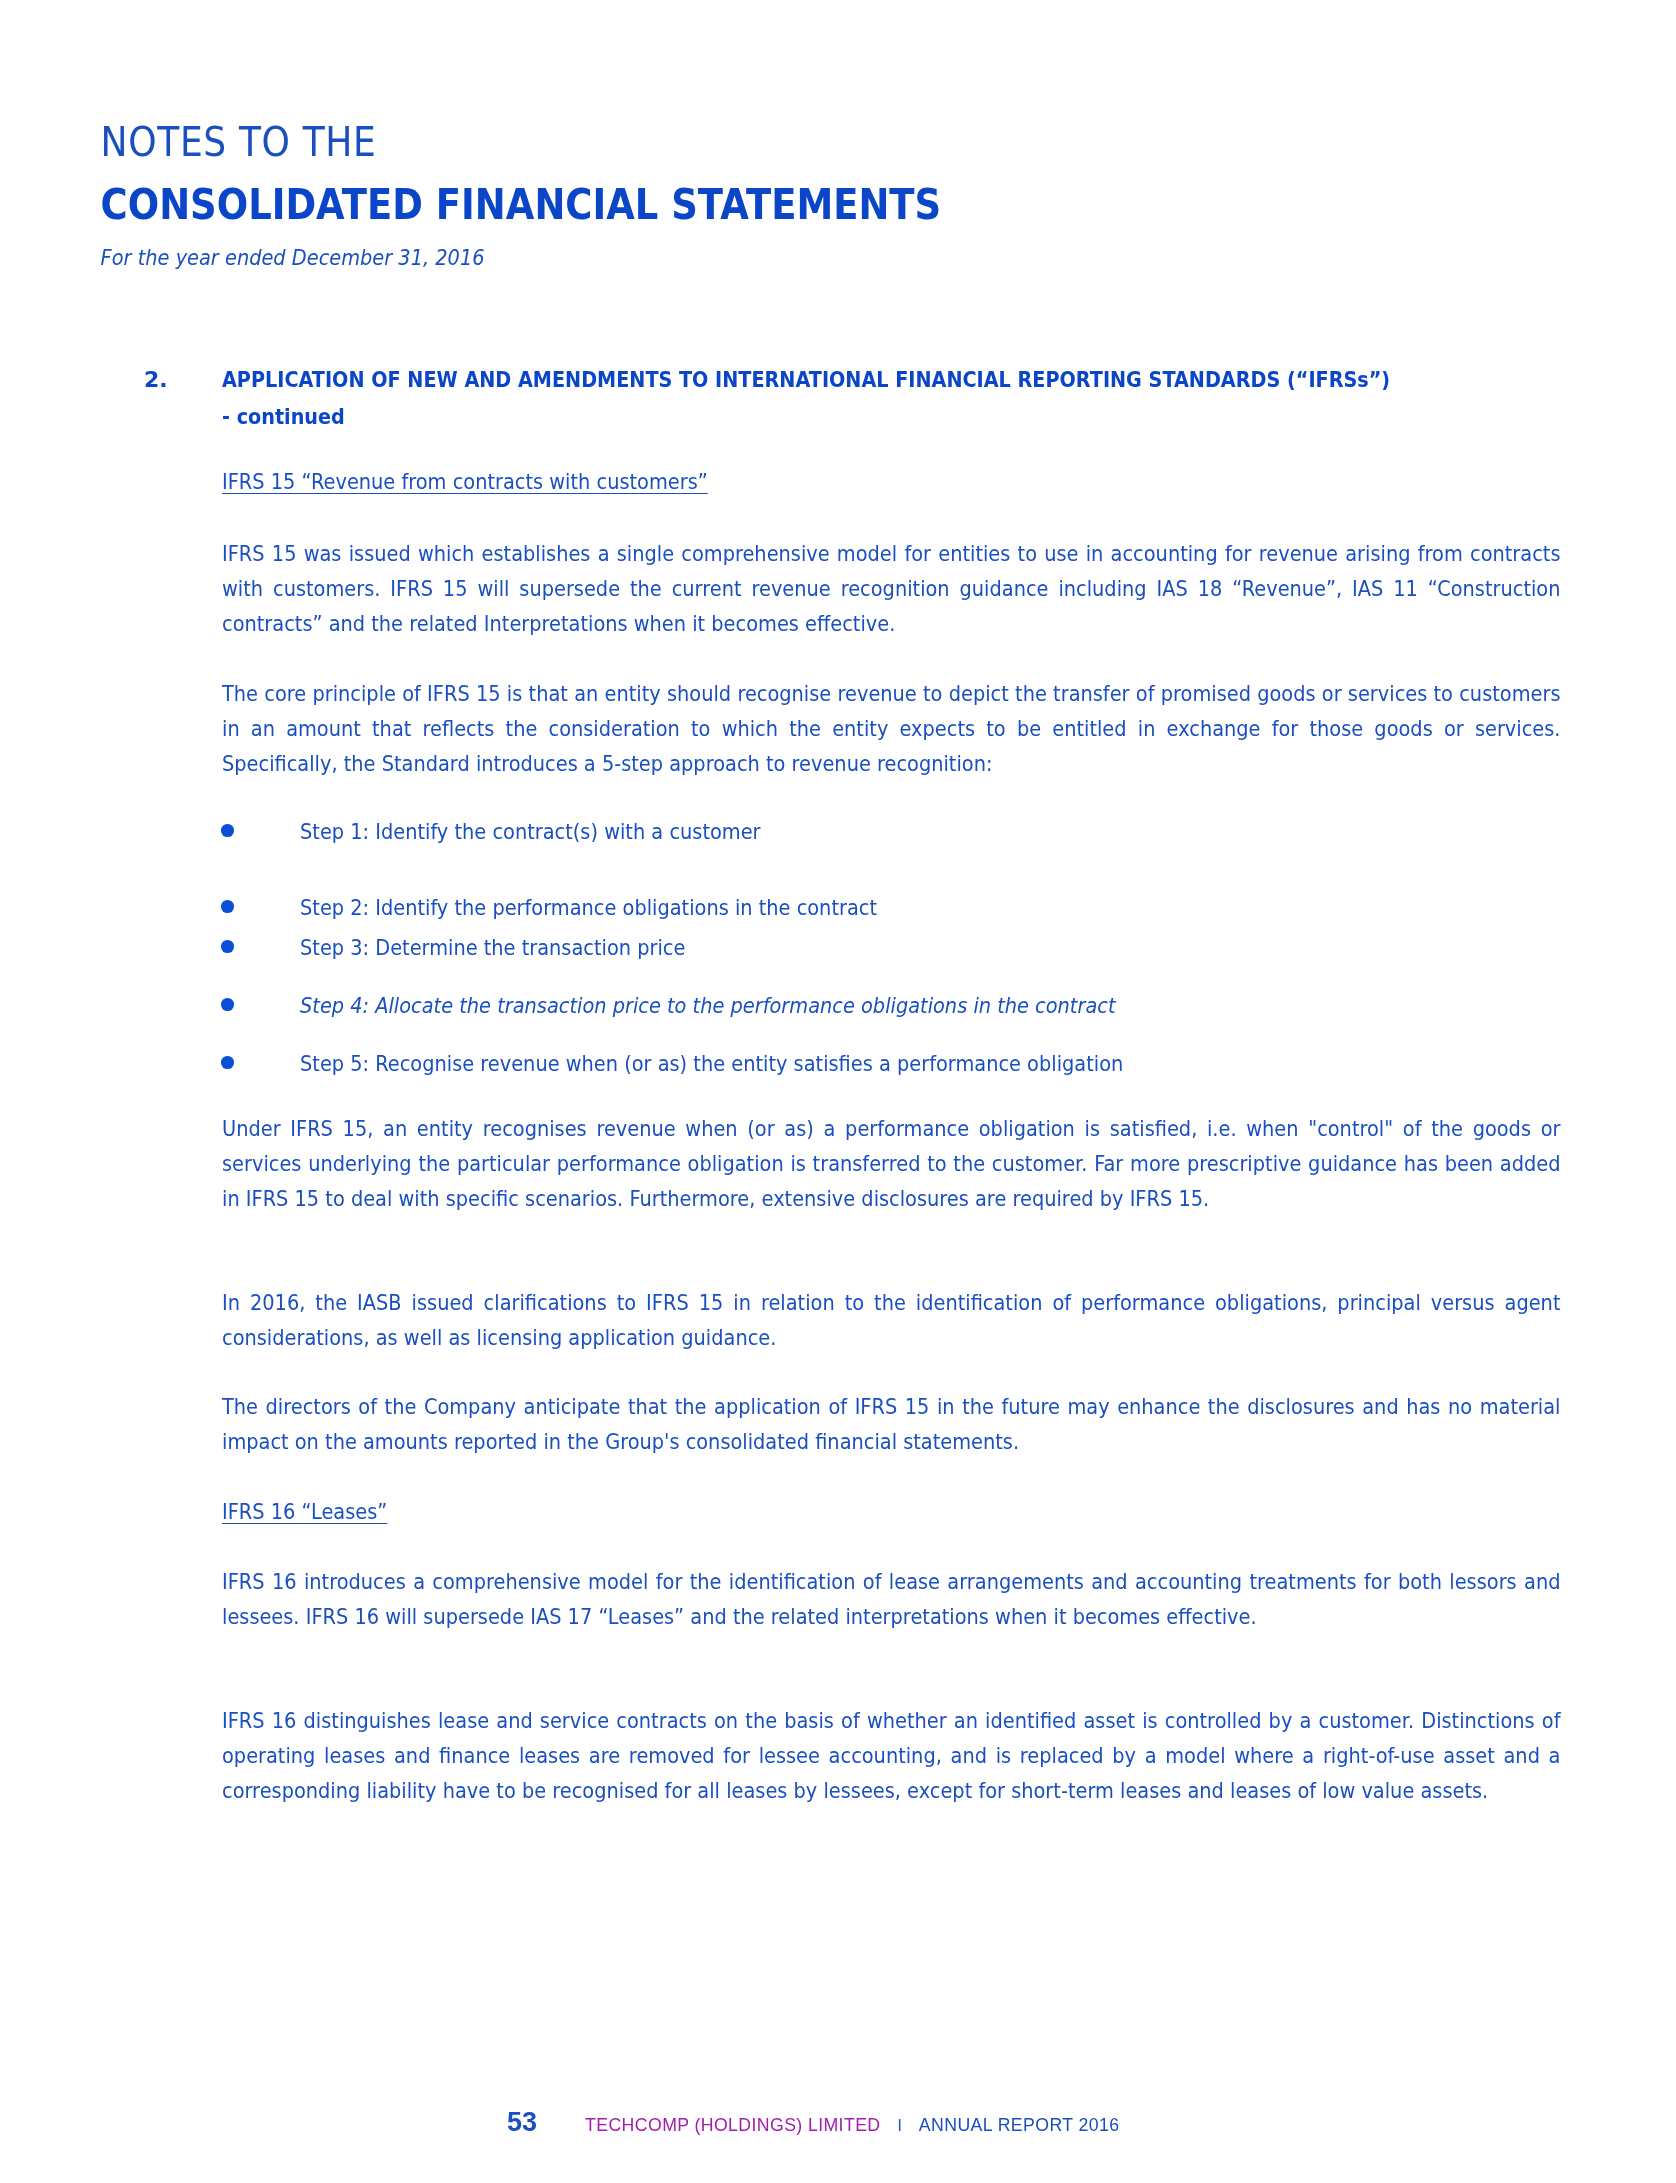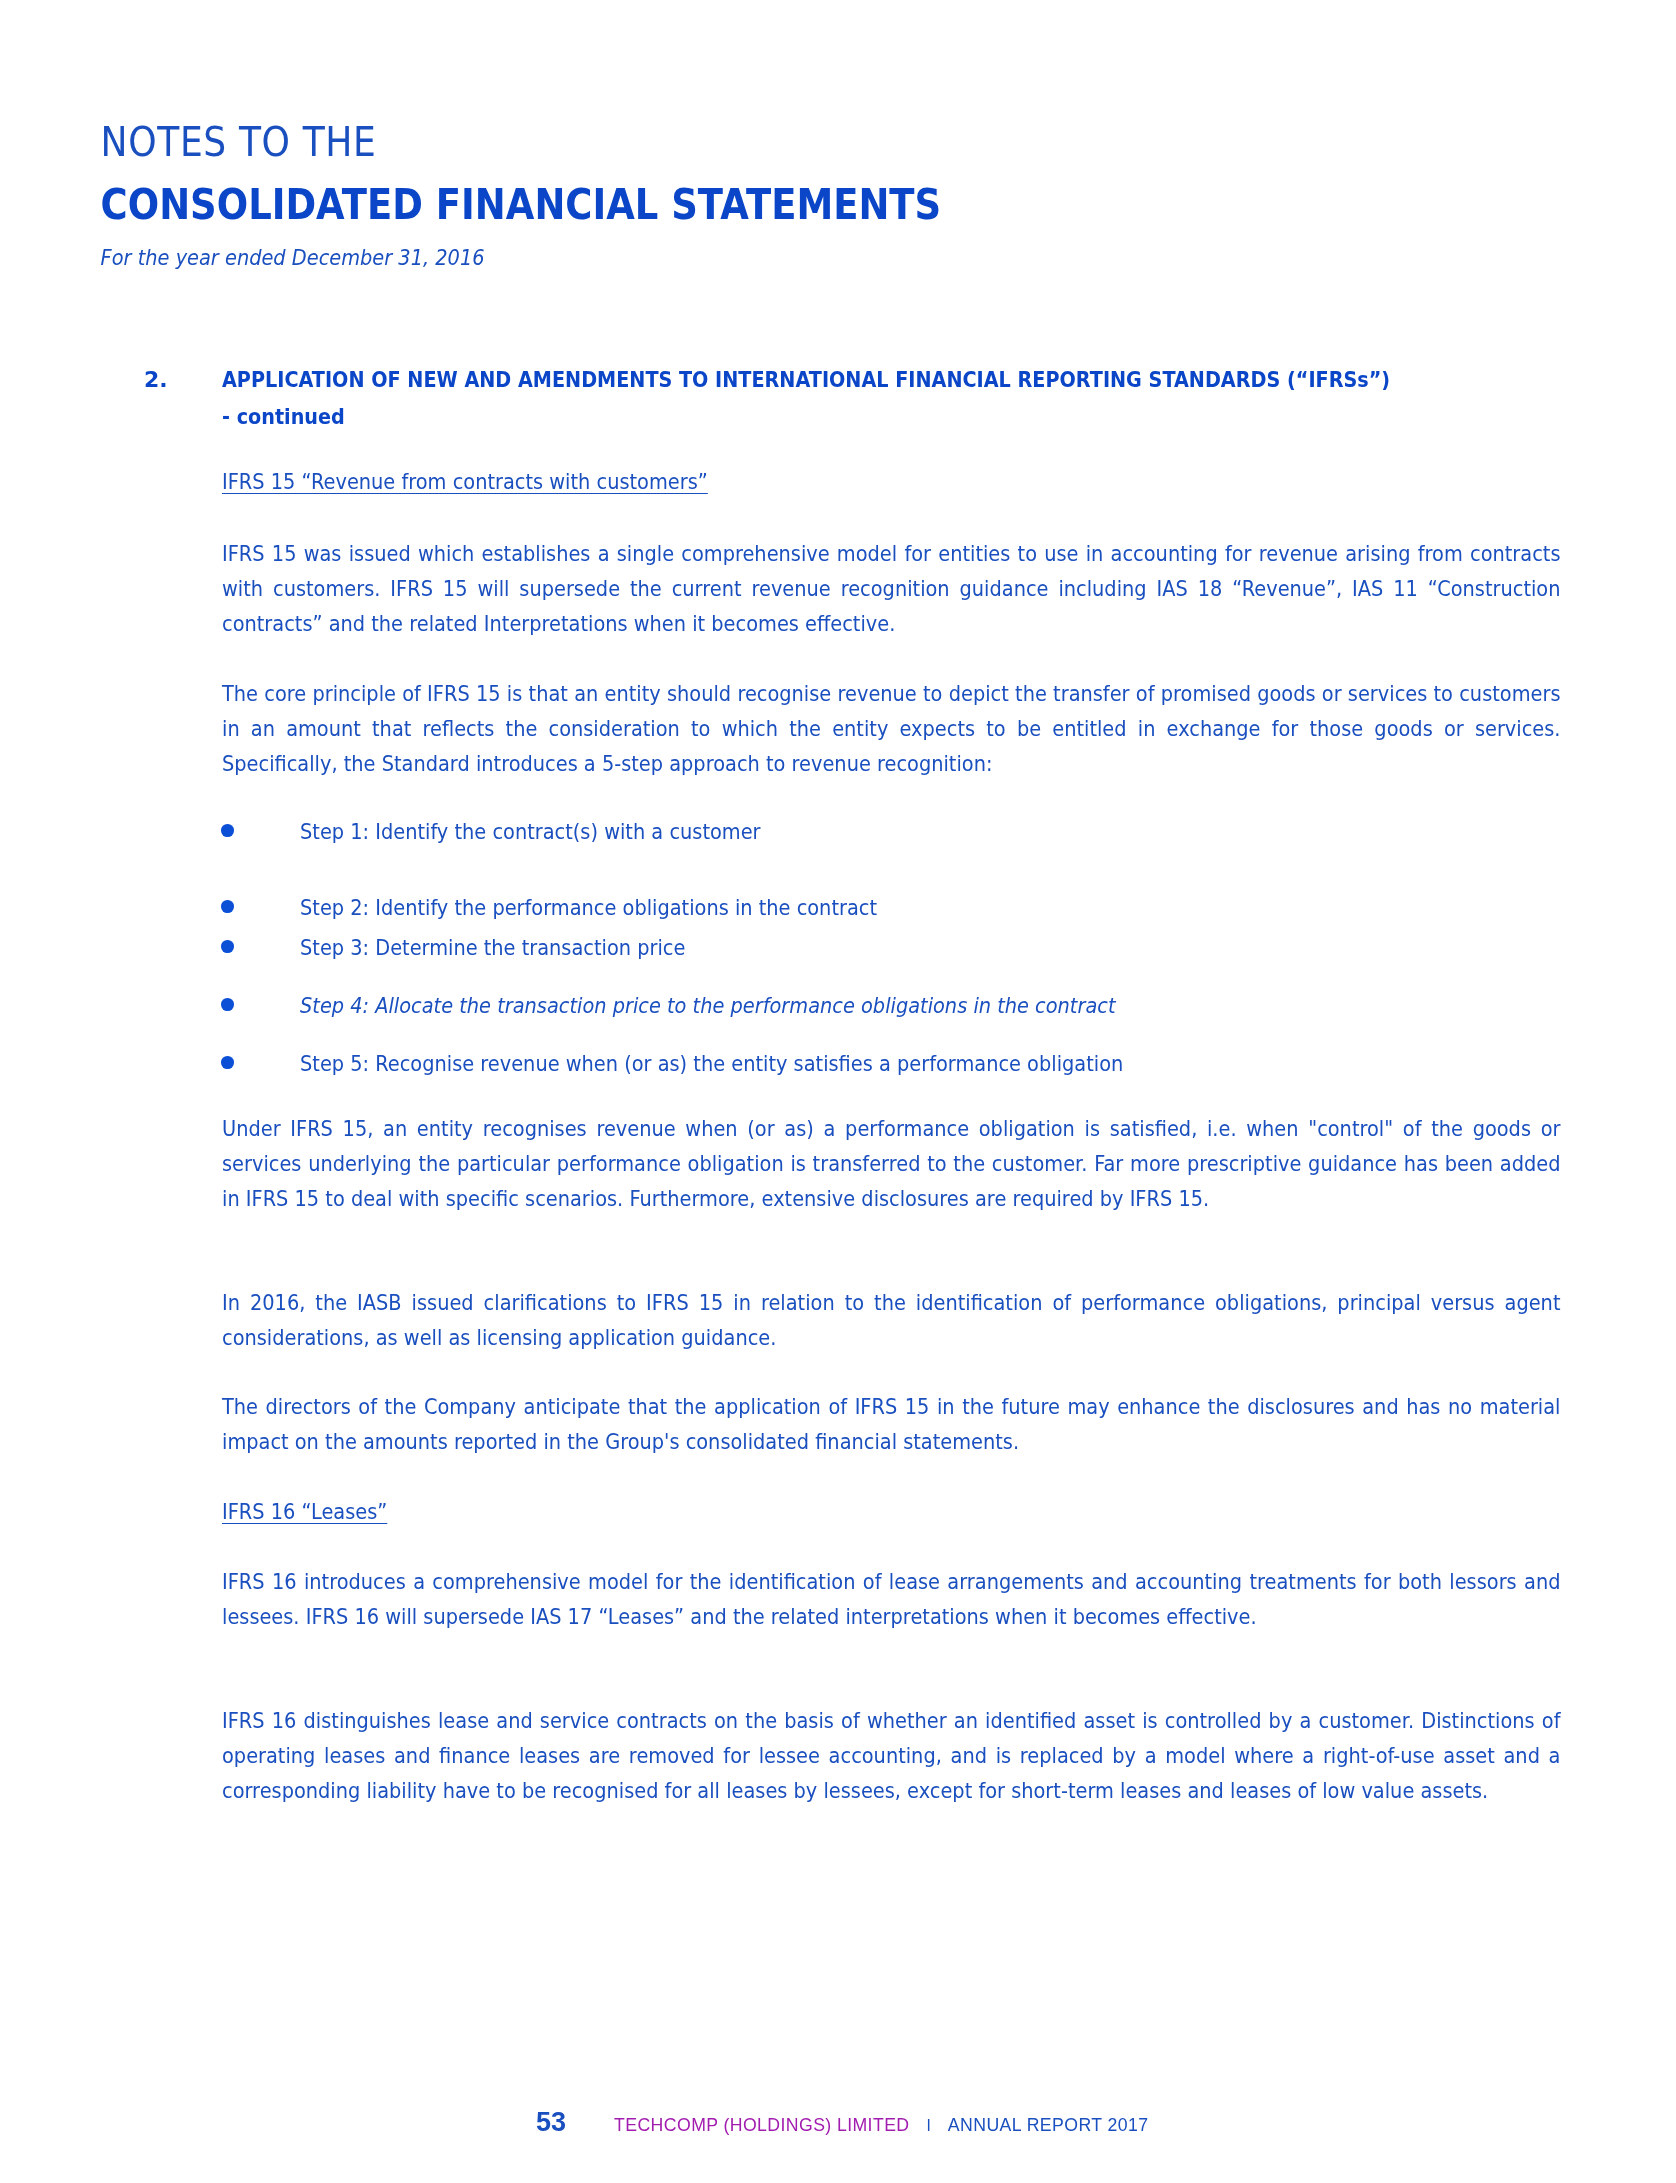--- a/index.html
+++ b/index.html
@@ -126,21 +126,20 @@
     }
 
     .footer {
       position: absolute;
       top: 2107px;
       left: 507px;
       height: 35px;
       display: flex;
       align-items: baseline;
       white-space: nowrap;
-      margin-left: 29px;
     }
     .footer-page {
       font-family: "Liberation Sans", sans-serif;
       font-weight: bold;
       font-size: 27px;
       color: #1a4fbf;
     }
     .footer-company {
       margin-left: 48px;
       font-family: "Liberation Sans", sans-serif;
@@ -219,15 +218,15 @@
 <div class="subheading" style="top:1494px;">IFRS 16 “Leases”</div>
 
 <div class="para" style="top:1564px;">IFRS 16 introduces a comprehensive model for the identification of lease arrangements and accounting treatments for both lessors and lessees.  IFRS 16 will supersede IAS 17 “Leases” and the related interpretations when it becomes effective.</div>
 
 <div class="para" style="top:1703px;">IFRS 16 distinguishes lease and service contracts on the basis of whether an identified asset is controlled by a customer.  Distinctions of operating leases and finance leases are removed for lessee accounting, and is replaced by a model where a right-of-use asset and a corresponding liability have to be recognised for all leases by lessees, except for short-term leases and leases of low value assets.</div>
 
 <div class="footer">
   <span class="footer-page">53</span>
   <span class="footer-company">TECHCOMP (HOLDINGS) LIMITED</span>
   <span class="footer-sep">I</span>
-  <span class="footer-report">ANNUAL REPORT 2017</span>
+  <span class="footer-report">ANNUAL REPORT 2016</span>
 </div>
 
 
 </body></html>

